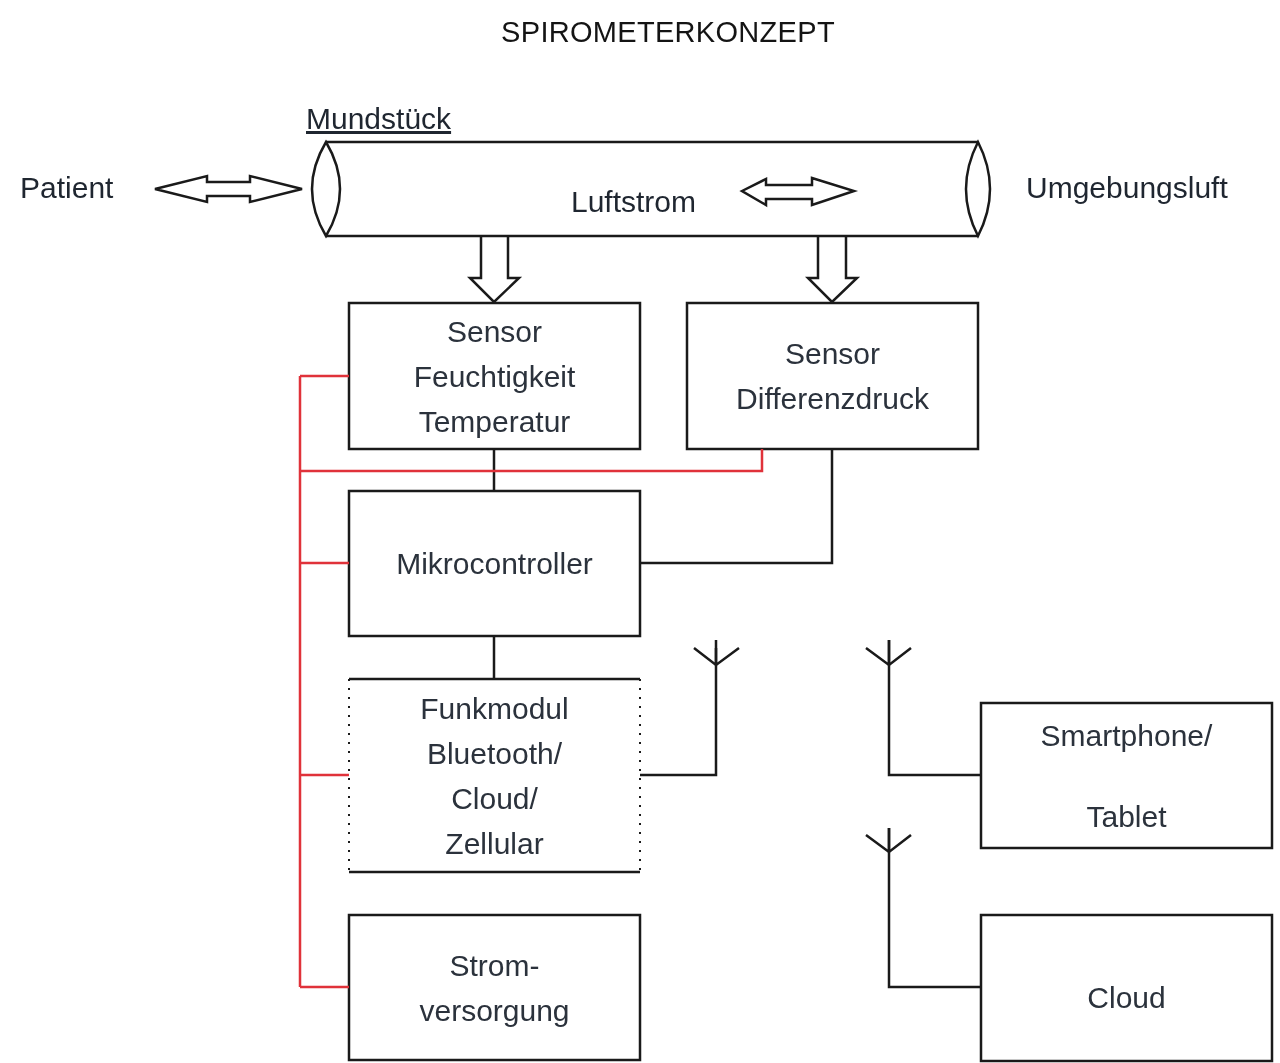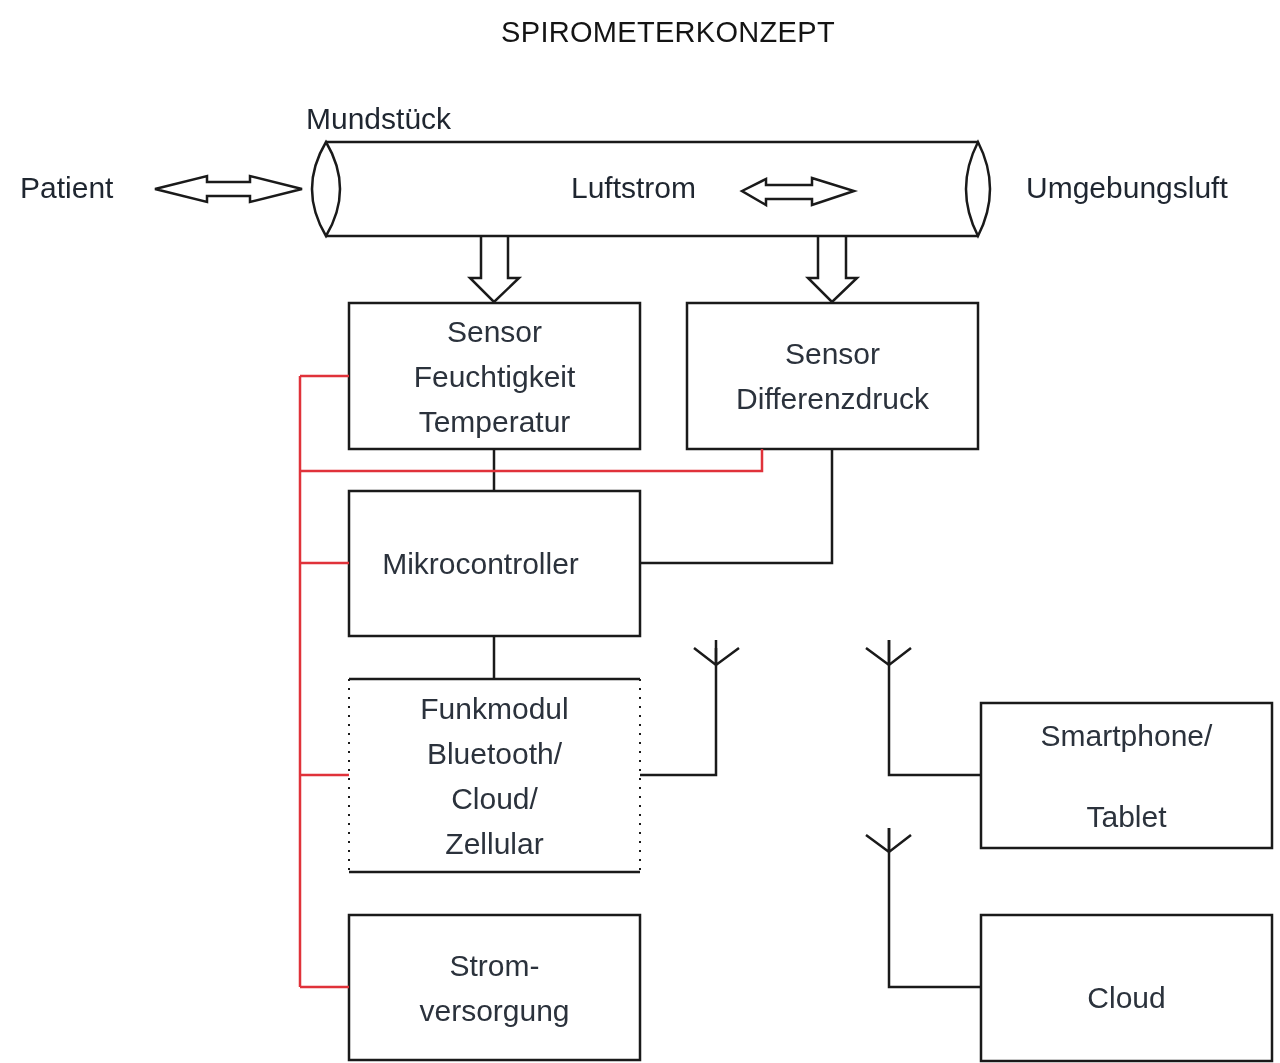--- a/index.html
+++ b/index.html
@@ -62,35 +62,35 @@
     <line x1="300" y1="376" x2="349" y2="376"></line>
     <path d="M300 471 L762 471 L762 449"></path>
     <line x1="300" y1="563" x2="349" y2="563"></line>
     <line x1="300" y1="775" x2="349" y2="775"></line>
     <line x1="300" y1="987" x2="349" y2="987"></line>
   </g>
 </svg>
 
 <div class="t title">SPIROMETERKONZEPT</div>
 
-<div class="t lbl" style="left:306px; top:102px;">Mundstück</div>
+<div class="t lbl" style="left:306px; top:102px;text-decoration:underline;">Mundstück</div>
 <div class="t lbl" style="left:20px; top:171px;">Patient</div>
-<div class="t lbl" style="left:571px; top:171px;">Luftstrom</div>
+<div class="t lbl" style="left:571px; top:185px;">Luftstrom</div>
 <div class="t lbl" style="left:1026px; top:171px;">Umgebungsluft</div>
 
 <div class="box-text" style="left:349px; top:303px; width:291px; height:146px;">
   <span>Sensor</span>
   <span>Feuchtigkeit</span>
   <span>Temperatur</span>
 </div>
 <div class="box-text" style="left:687px; top:303px; width:291px; height:146px;">
   <span>Sensor</span>
   <span>Differenzdruck</span>
 </div>
-<div class="box-text" style="left:335px; top:491px; width:291px; height:145px;text-align:center;">
+<div class="box-text" style="left:349px; top:491px; width:291px; height:145px;text-align:center;">
   <span>Mikrocontroller</span>
 </div>
 <div class="box-text" style="left:349px; top:679px; width:291px; height:193px;">
   <span>Funkmodul</span>
   <span>Bluetooth/</span>
   <span>Cloud/</span>
   <span>Zellular</span>
 </div>
 <div class="box-text" style="left:349px; top:915px; width:291px; height:145px;">
   <span>Strom-</span>

